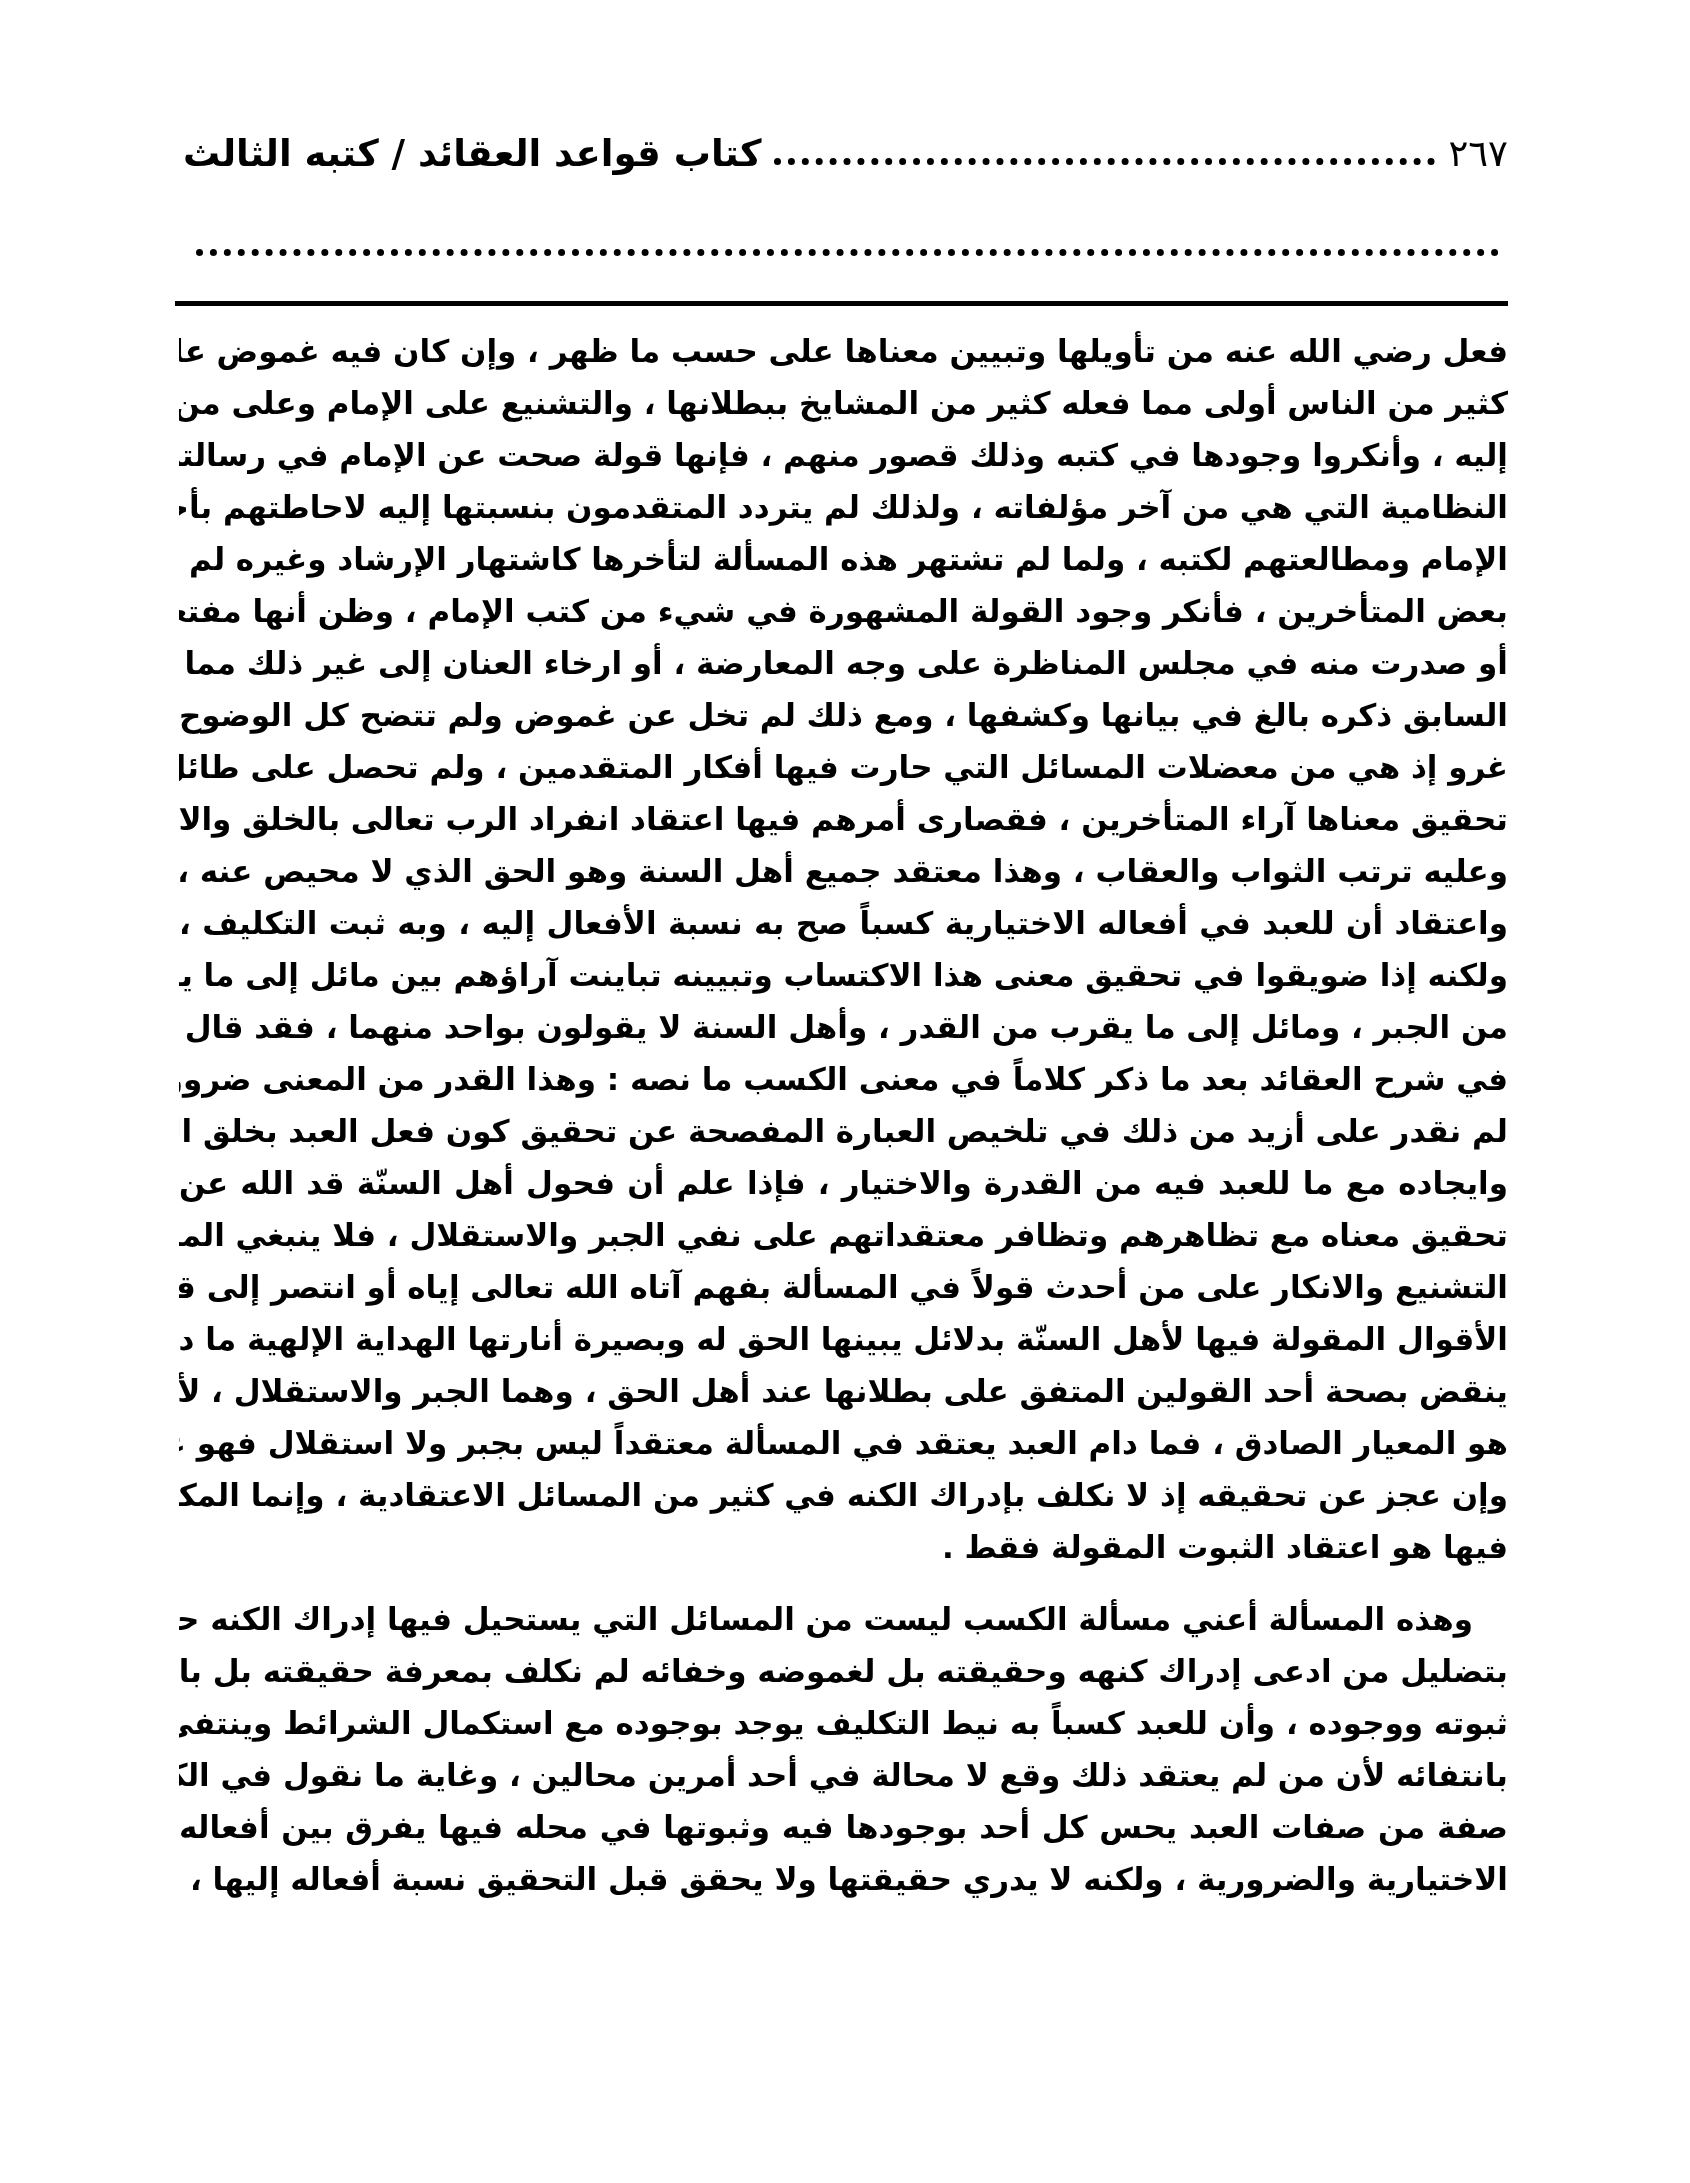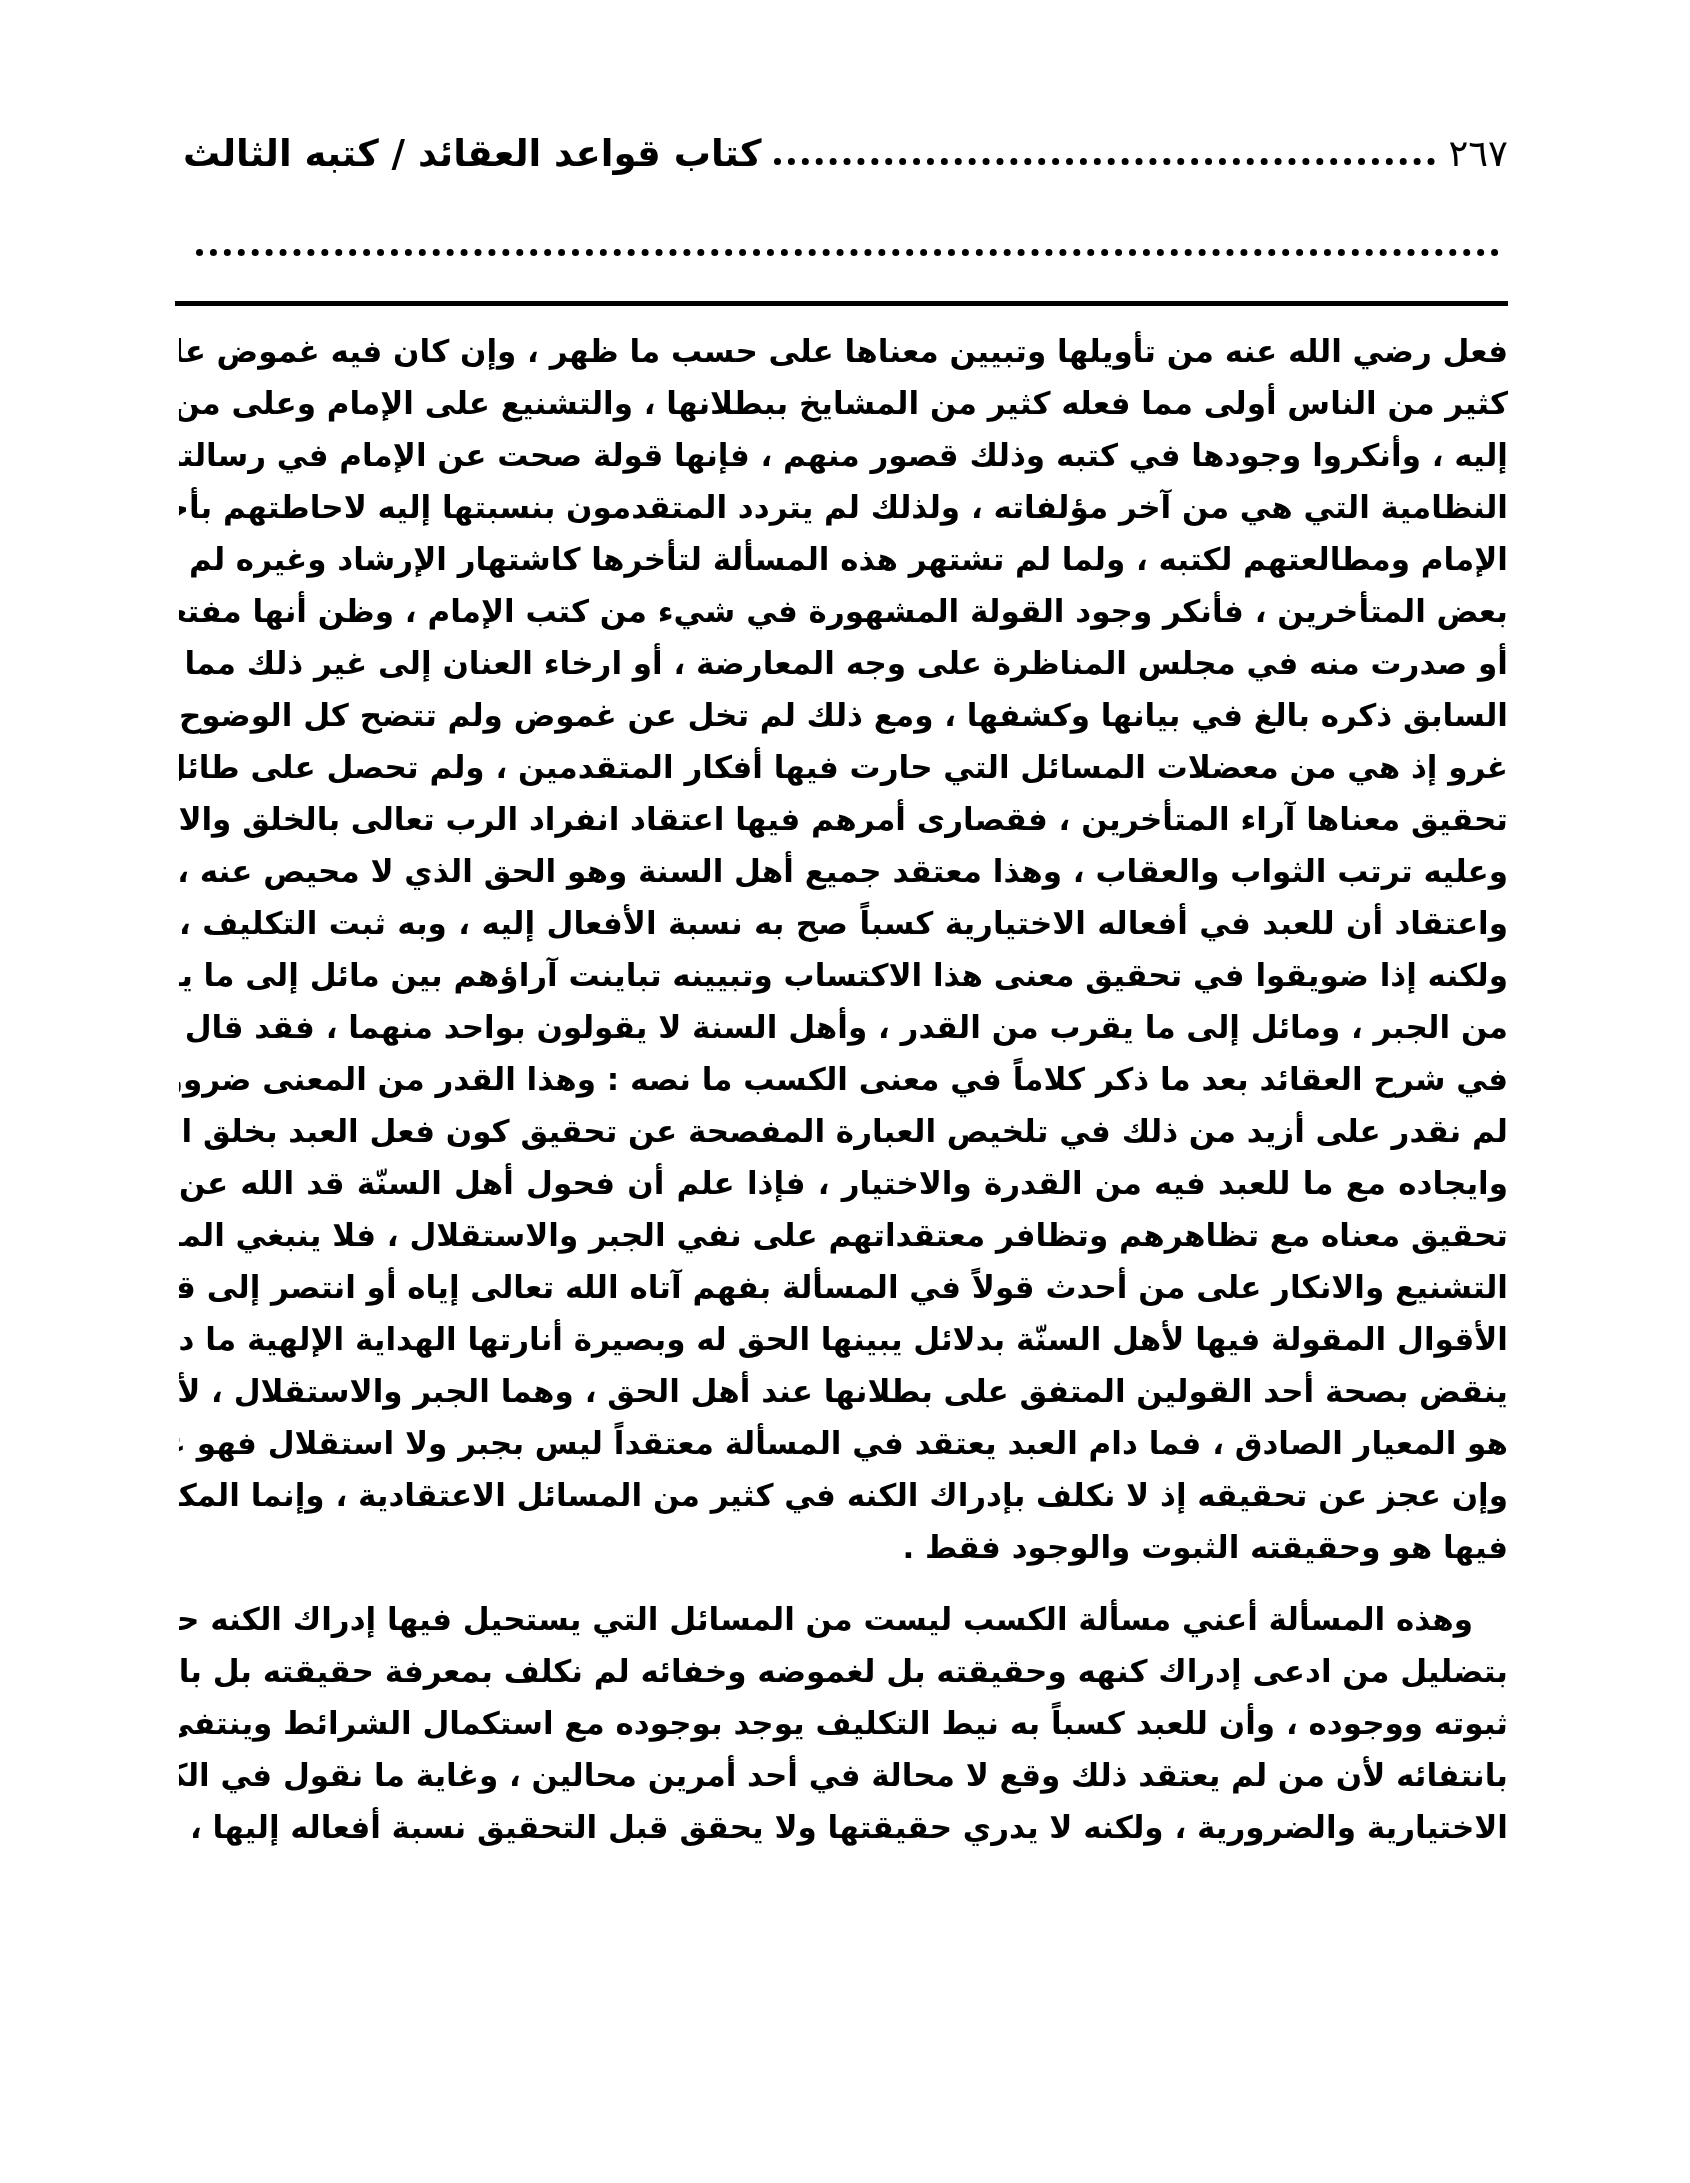--- a/index.html
+++ b/index.html
@@ -71,25 +71,26 @@
         <span class="line">من الجبر ، ومائل إلى ما يقرب من القدر ، وأهل السنة لا يقولون بواحد منهما ، فقد قال السعد</span>
         <span class="line">في شرح العقائد بعد ما ذكر كلاماً في معنى الكسب ما نصه : وهذا القدر من المعنى ضروري إذ</span>
         <span class="line">لم نقدر على أزيد من ذلك في تلخيص العبارة المفصحة عن تحقيق كون فعل العبد بخلق الله تعالى</span>
         <span class="line">وايجاده مع ما للعبد فيه من القدرة والاختيار ، فإذا علم أن فحول أهل السنّة قد الله عن</span>
         <span class="line">تحقيق معناه مع تظاهرهم وتظافر معتقداتهم على نفي الجبر والاستقلال ، فلا ينبغي المبادرة إلى</span>
         <span class="line">التشنيع والانكار على من أحدث قولاً في المسألة بفهم آتاه الله تعالى إياه أو انتصر إلى قول من</span>
         <span class="line">الأقوال المقولة فيها لأهل السنّة بدلائل يبينها الحق له وبصيرة أنارتها الهداية الإلهية ما دام لم</span>
         <span class="line">ينقض بصحة أحد القولين المتفق على بطلانها عند أهل الحق ، وهما الجبر والاستقلال ، لأن ذلك</span>
         <span class="line">هو المعيار الصادق ، فما دام العبد يعتقد في المسألة معتقداً ليس بجبر ولا استقلال فهو على الجادة ،</span>
         <span class="line">وإن عجز عن تحقيقه إذ لا نكلف بإدراك الكنه في كثير من المسائل الاعتقادية ، وإنما المكلف به</span>
-        <span class="line last">فيها هو وحقيقته الثبوت والوجود فقط .</span>
+        <span class="line last">فيها هو اعتقاد الثبوت المقولة فقط .</span>
       </div>
     <div class="para2" id="p2">
         <span class="line first">وهذه المسألة أعني مسألة الكسب ليست من المسائل التي يستحيل فيها إدراك الكنه حتى نحكم</span>
         <span class="line">بتضليل من ادعى إدراك كنهه وحقيقته بل لغموضه وخفائه لم نكلف بمعرفة حقيقته بل باعتقاد</span>
         <span class="line">ثبوته ووجوده ، وأن للعبد كسباً به نيط التكليف يوجد بوجوده مع استكمال الشرائط وينتفي</span>
         <span class="line">بانتفائه لأن من لم يعتقد ذلك وقع لا محالة في أحد أمرين محالين ، وغاية ما نقول في الكسب : هو</span>
+        <span class="line">صفة من صفات العبد يحس كل أحد بوجودها فيه وثبوتها في محله فيها يفرق بين أفعاله</span>
         <span class="line last">الاختيارية والضرورية ، ولكنه لا يدري حقيقتها ولا يحقق قبل التحقيق نسبة أفعاله إليها ، مع</span>
       </div>
   </div>
 
 </div>
 
 
 </body></html>

